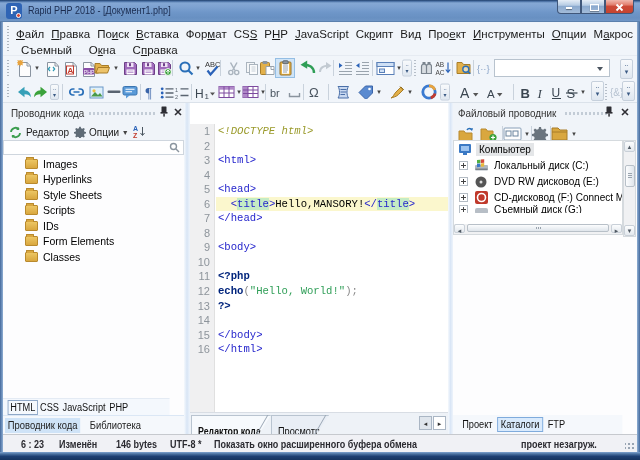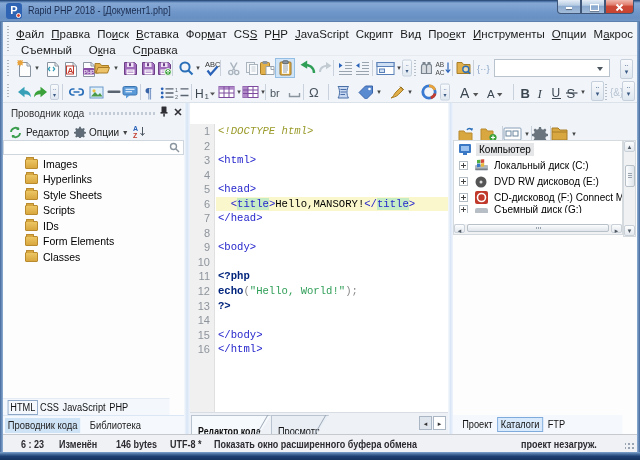--- a/index.html
+++ b/index.html
@@ -639,20 +639,36 @@
     <div class="etab" style="left:81px; width:58px; padding-left:6px;"><span style="display:inline-block; transform:scaleX(.92); transform-origin:left center; white-space:nowrap;">Просмотр</span></div>
     <div id="ebnav">
         <div class="b">◂</div>
         <div class="b w">▸</div>
       </div>
   </div>
 </div>
 
 <div class="abs" id="rightpanel">
   <div class="pheadzone"></div>
+  <div class="phead">
+    <span class="ptitle" style="left:5px;">Файловый проводник</span>
+    <span class="dots" style="left:112px; right:30px;"></span>
+    <span class="pin" style="right:24px;">
+        <svg width="8" height="11" viewBox="0 0 8 11">
+          <rect x="1.5" y="0.5" width="5" height="5.5" rx="0.5" fill="#2e2e34"></rect>
+          <rect x="0.5" y="6" width="7" height="1.6" fill="#2e2e34"></rect>
+          <rect x="3.3" y="7.6" width="1.5" height="3" fill="#2e2e34"></rect>
+        </svg>
+      </span>
+    <span class="px" style="right:8px;">
+        <svg width="8" height="8" viewBox="0 0 8 8">
+          <path d="M1 1l6 6M7 1L1 7" stroke="#2e2e34" stroke-width="1.6"></path>
+        </svg>
+      </span>
+  </div>
   <div id="rptools">
     <svg width="17" height="15" viewBox="0 0 17 15" style="margin-right:5px;">
         <path d="M1 4h5l1.5 2H14v8H1z" fill="#d9a73f" stroke="#b98a2e"></path>
         <path d="M9 3c1-2 4-2 5 0" fill="none" stroke="#2a6fb8" stroke-width="1.4"></path>
         <path d="M15 1l-1 3-2-2z" fill="#2a6fb8"></path>
       </svg>
     <svg width="18" height="15" viewBox="0 0 18 15" style="margin-right:4px;">
         <path d="M1 2h5l1.5 2H13v10H1z" fill="#d9a73f" stroke="#b98a2e"></path>
         <circle cx="13" cy="10.5" r="3.6" fill="#3ba23b"></circle>
         <path d="M13 8.5v4M11 10.5h4" stroke="#fff" stroke-width="1.2"></path>

